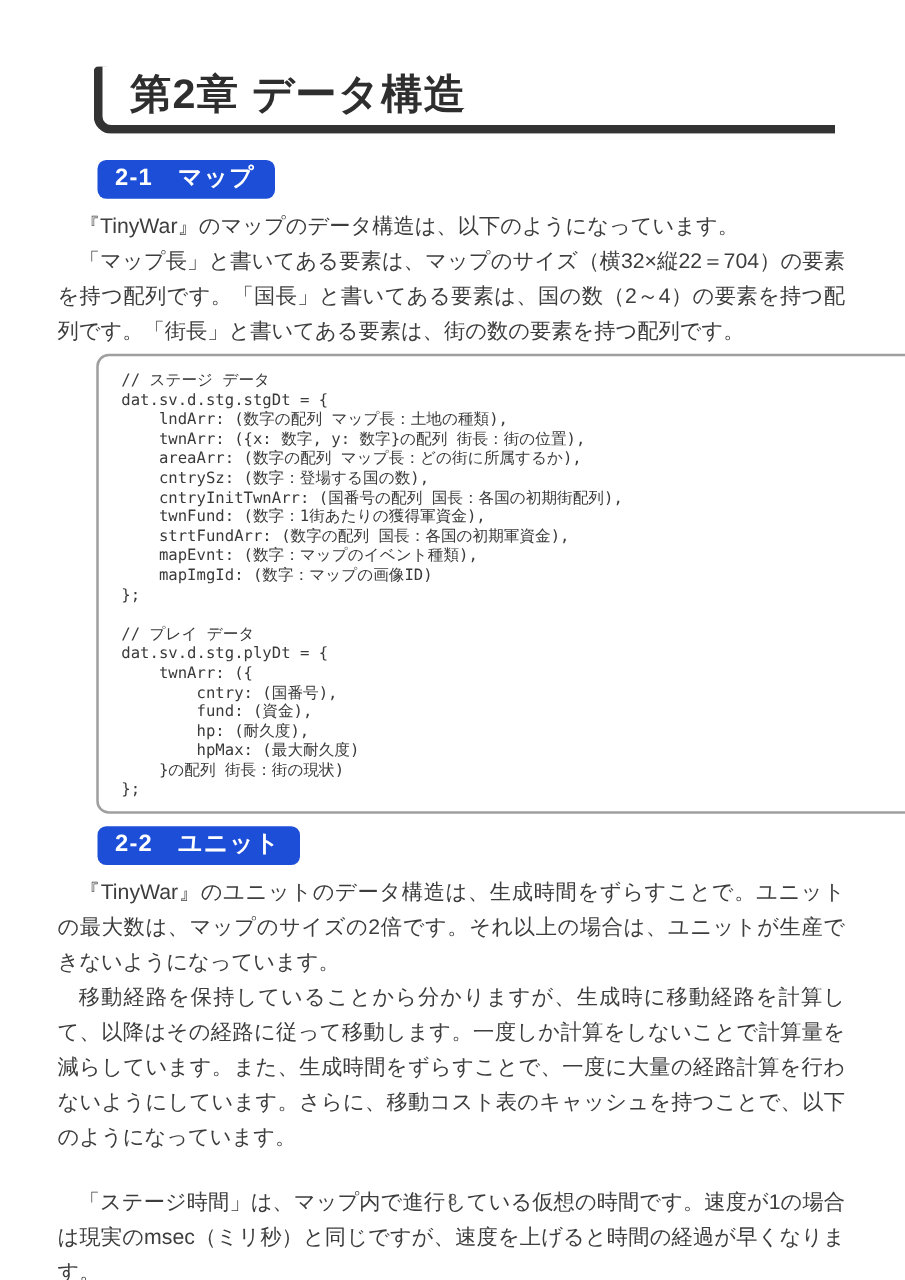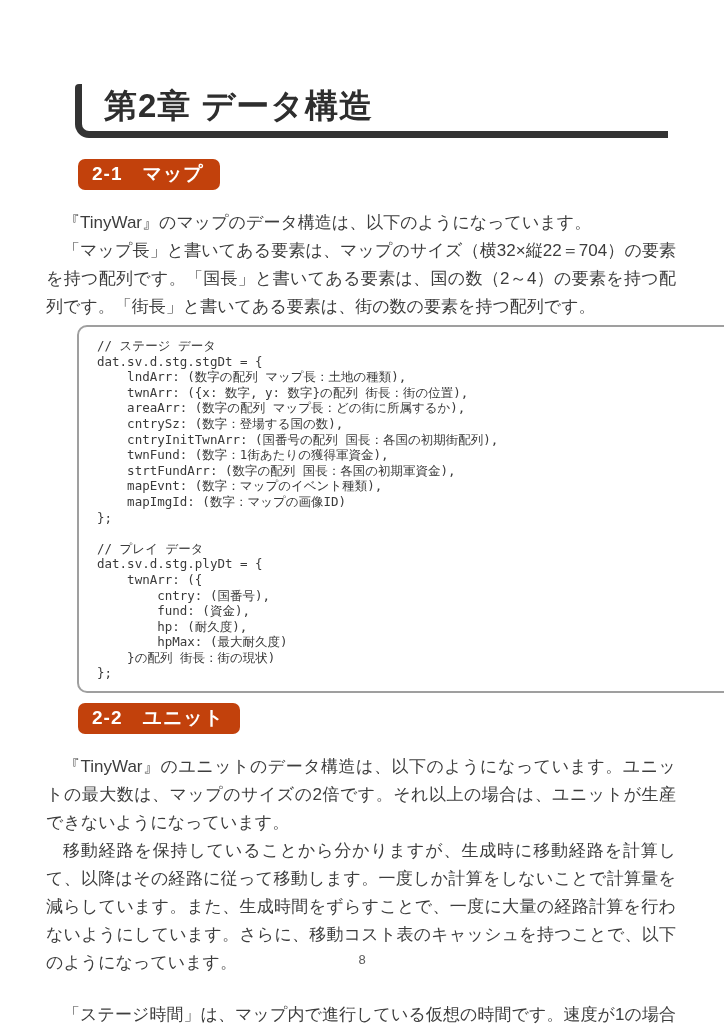--- a/index.html
+++ b/index.html
@@ -8,61 +8,61 @@
     height: 1024px;
     background: #ffffff;
     position: relative;
     overflow: hidden;
     font-family: "Liberation Sans", "DejaVu Sans", sans-serif;
     color: #3d3d3d;
   }
 
   
   .chapter {
-    margin: 84px 56px 0 75px;
+    margin: 53px 56px 0 75px;
     border-left: 7px solid #333333;
     border-bottom: 7px solid #333333;
     border-bottom-left-radius: 14px;
     border-top-left-radius: 4px;
     padding: 0 0 3px 22px;
   }
   .chapter h1 {
     margin: 0;
     font-size: 33px;
     line-height: 44px;
     font-weight: bold;
     color: #2e2e2e;
     letter-spacing: 1px;
   }
 
   
   .badge {
     display: inline-block;
-    background: #c2410c;
+    background: #1d4ed8;
     color: #ffffff;
     font-size: 19px;
     font-weight: bold;
     line-height: 26px;
     padding: 2px 16px 3px 14px;
     border-radius: 7px;
     letter-spacing: 1px;
   }
   .badge-1 { margin: 21px 0 0 78px; }
   .badge-2 { margin: 10px 0 0 78px; text-align: right; }
 
   
   p.body {
     margin: 0 48px 0 46px;
     font-size: 17px;
     line-height: 28px;
     text-indent: 17px;
     color: #3d3d3d;
     text-align: justify;
   }
-  p.first { margin-top: 19px; }
+  p.first { margin-top: 8px; }
   p.spaced { margin-top: 24px; }
 
   
   pre.codebox {
     box-sizing: border-box;
     margin: 4px 0 0 77px;
     width: 668px;
     border: 2px solid #9f9f9f;
     border-radius: 10px;
     padding: 11px 16px 10px 18px;
@@ -118,21 +118,21 @@
     twnArr: ({
         cntry: (国番号),
         fund: (資金),
         hp: (耐久度),
         hpMax: (最大耐久度)
     }の配列 街長：街の現状)
 };</pre>
 
 <div class="badge badge-2">2-2　ユニット</div>
 
-<p class="body first">『TinyWar』のユニットのデータ構造は、以下のようになっています。ユニットの最大数は、マップのサイズの2倍です。それ以上の場合は、ユニットが生産できないようになっています。</p>
+<p class="body first">『TinyWar』のユニットのデータ構造は、生成時間をずらすことで。ユニットの最大数は、マップのサイズの2倍です。それ以上の場合は、ユニットが生産できないようになっています。</p>
 
 <p class="body">移動経路を保持していることから分かりますが、生成時に移動経路を計算して、以降はその経路に従って移動します。一度しか計算をしないことで計算量を減らしています。また、生成時間をずらすことで、一度に大量の経路計算を行わないようにしています。さらに、移動コスト表のキャッシュを持つことで、以下のようになっています。</p>
 
 <p class="body spaced">「ステージ時間」は、マップ内で進行している仮想の時間です。速度が1の場合は現実のmsec（ミリ秒）と同じですが、速度を上げると時間の経過が早くなります。</p>
 
 <footer class="pageno">8</footer>
 
 
 
 

